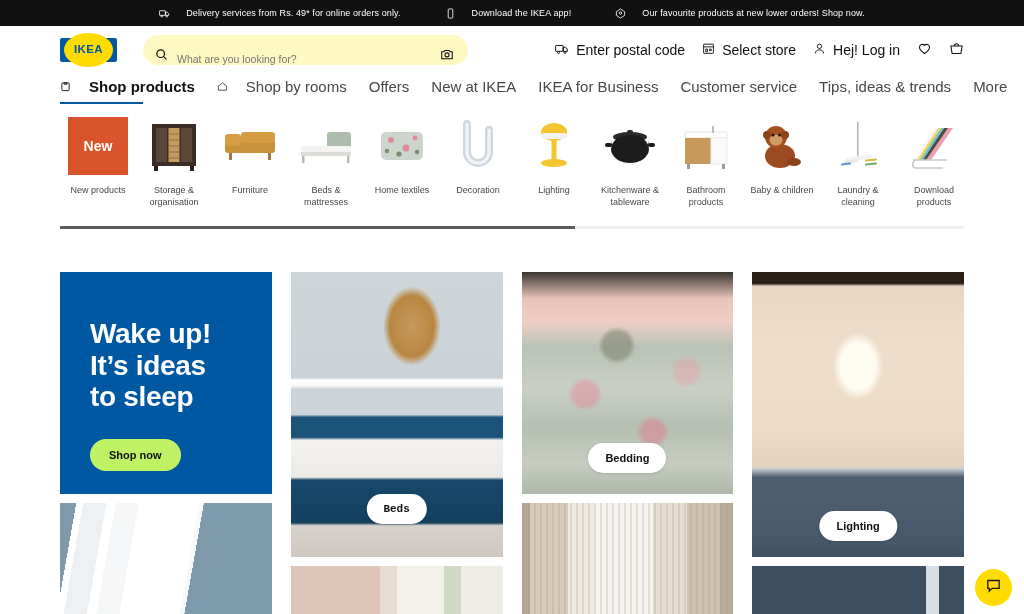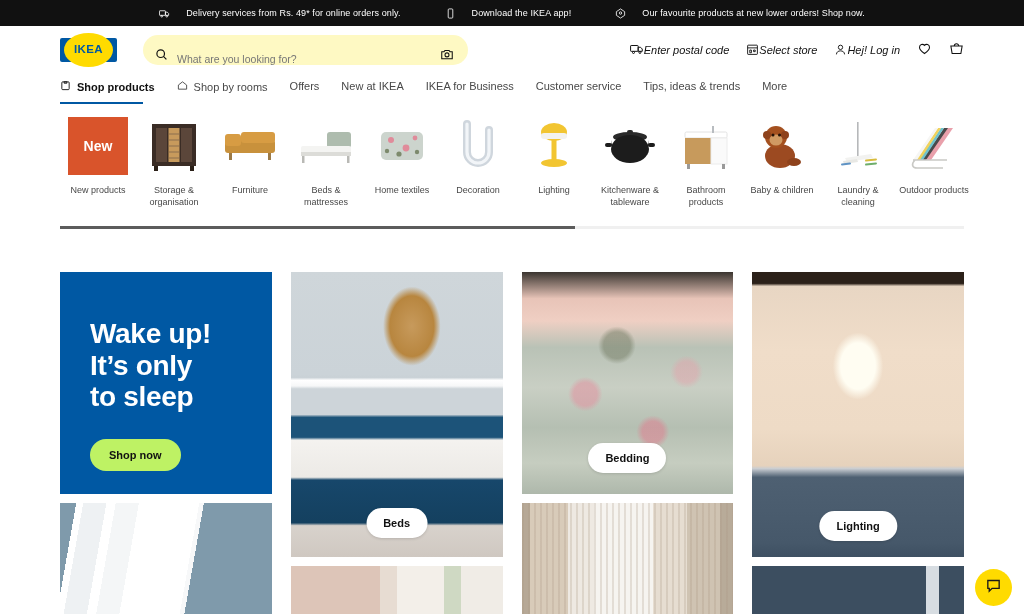--- a/index.html
+++ b/index.html
@@ -68,38 +68,37 @@
     font-size: 10.5px; color: #484848;
     margin-left: 9px;
   }
   .search-input::placeholder { color: #767676; }
 
   .header-right {
     margin-left: auto;
     display: flex; align-items: center; gap: 17px;
   }
   .hdr-link {
-    display: flex; align-items: center; 
-    font-size: 11px; color: #111111; white-space: nowrap;
+    display: flex; align-items: center; gap: 7px;
+    font-size: 14px; color: #111111; white-space: nowrap;
     cursor: pointer;
-    font-style: italic;
   }
   .hdr-icon-btn { cursor: pointer; display: flex; align-items: center; }
 
   
   .nav {
     height: 30px;
     padding: 0 60px;
     display: flex; align-items: flex-end;
     position: relative;
   }
   .nav-inner { display: flex; align-items: center; gap: 22px; height: 28px; }
   .nav-item {
-    display: flex; align-items: flex-end; gap: 6px;
-    font-size: 11px; color: #484848; cursor: pointer; white-space: nowrap;
+    display: flex; align-items: center; gap: 18px;
+    font-size: 15px; color: #484848; cursor: pointer; white-space: nowrap;
     padding-bottom: 8px;
   }
   .nav-item.active { color: #111111; font-weight: bold; }
   .nav-underline {
     position: absolute;
     left: 60px; bottom: 0;
     width: 83px; height: 2px;
     background: #0058a3;
   }
 
@@ -559,49 +558,49 @@
     <div class="cat-img">
       <svg width="58" height="48" viewBox="0 0 58 48">
         <path d="M20 38 42 6h6L26 38z" fill="#e9a0ab"></path>
         <path d="M17 38 39 6h4L21 38z" fill="#4a4a4a"></path>
         <path d="M14 38 36 6h3L18 38z" fill="#6fc3cd"></path>
         <path d="M11 38 33 6h3L15 38z" fill="#f0d25c"></path>
         <path d="M8 38 30 6h3L12 38z" fill="#f6f6f4"></path>
         <path d="M8 38h34M10 38c-4 4-3 8 2 8h26" fill="none" stroke="#c9c9c5" stroke-width="1.6"></path>
       </svg>
     </div>
-    <div class="cat-label">Outdoor products</div>
+    <div class="cat-label">Download products</div>
   </div>
 </div>
 
 <div class="scroll-track">
   <div class="scroll-thumb"></div>
 </div>
 
 <div class="grid">
 
   <div class="col">
     <div class="tile tile-hero">
       <div class="hero-title">
         <div>Wake up!</div>
-        <div>It’s only</div>
+        <div>It’s ideas</div>
         <div>to sleep</div>
       </div>
       <div class="hero-btn">Shop now</div>
     </div>
 
     <div class="tile">
       <div class="ph ph-wardrobe"></div>
     </div>
   </div>
 
   <div class="col">
     <div class="tile">
       <div class="ph ph-bedroom"></div>
-      <div class="pill" style="left:50%;transform:translateX(-50%);bottom:19px;">Beds</div>
+      <div class="pill" style="left:50%;transform:translateX(-50%);bottom:33px;font-family:Liberation Mono, monospace;">Beds</div>
     </div>
     <div class="tile">
       <div class="ph ph-pink"></div>
     </div>
   </div>
 
   <div class="col">
     <div class="tile">
       <div class="ph ph-bedding"></div>
       <div class="pill" style="left:50%;transform:translateX(-50%);bottom:21px;">Bedding</div>

